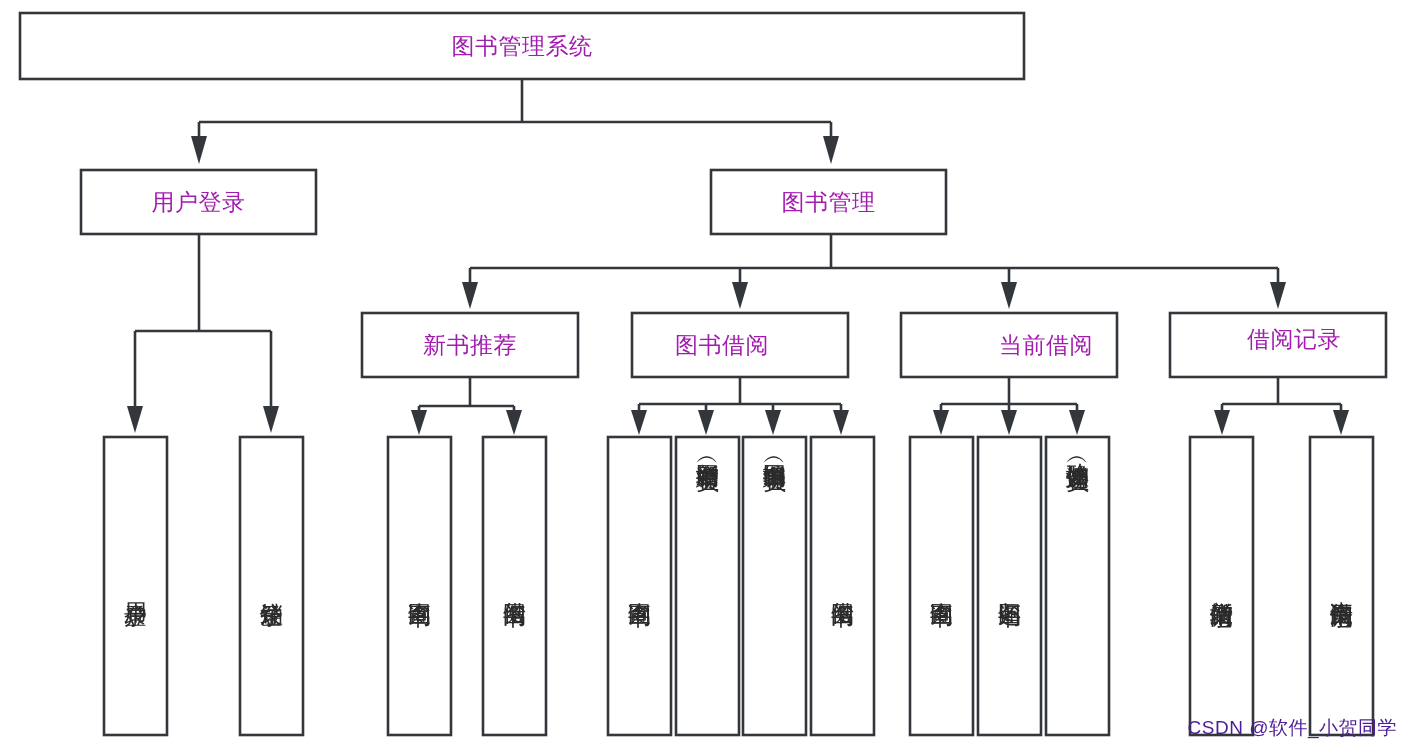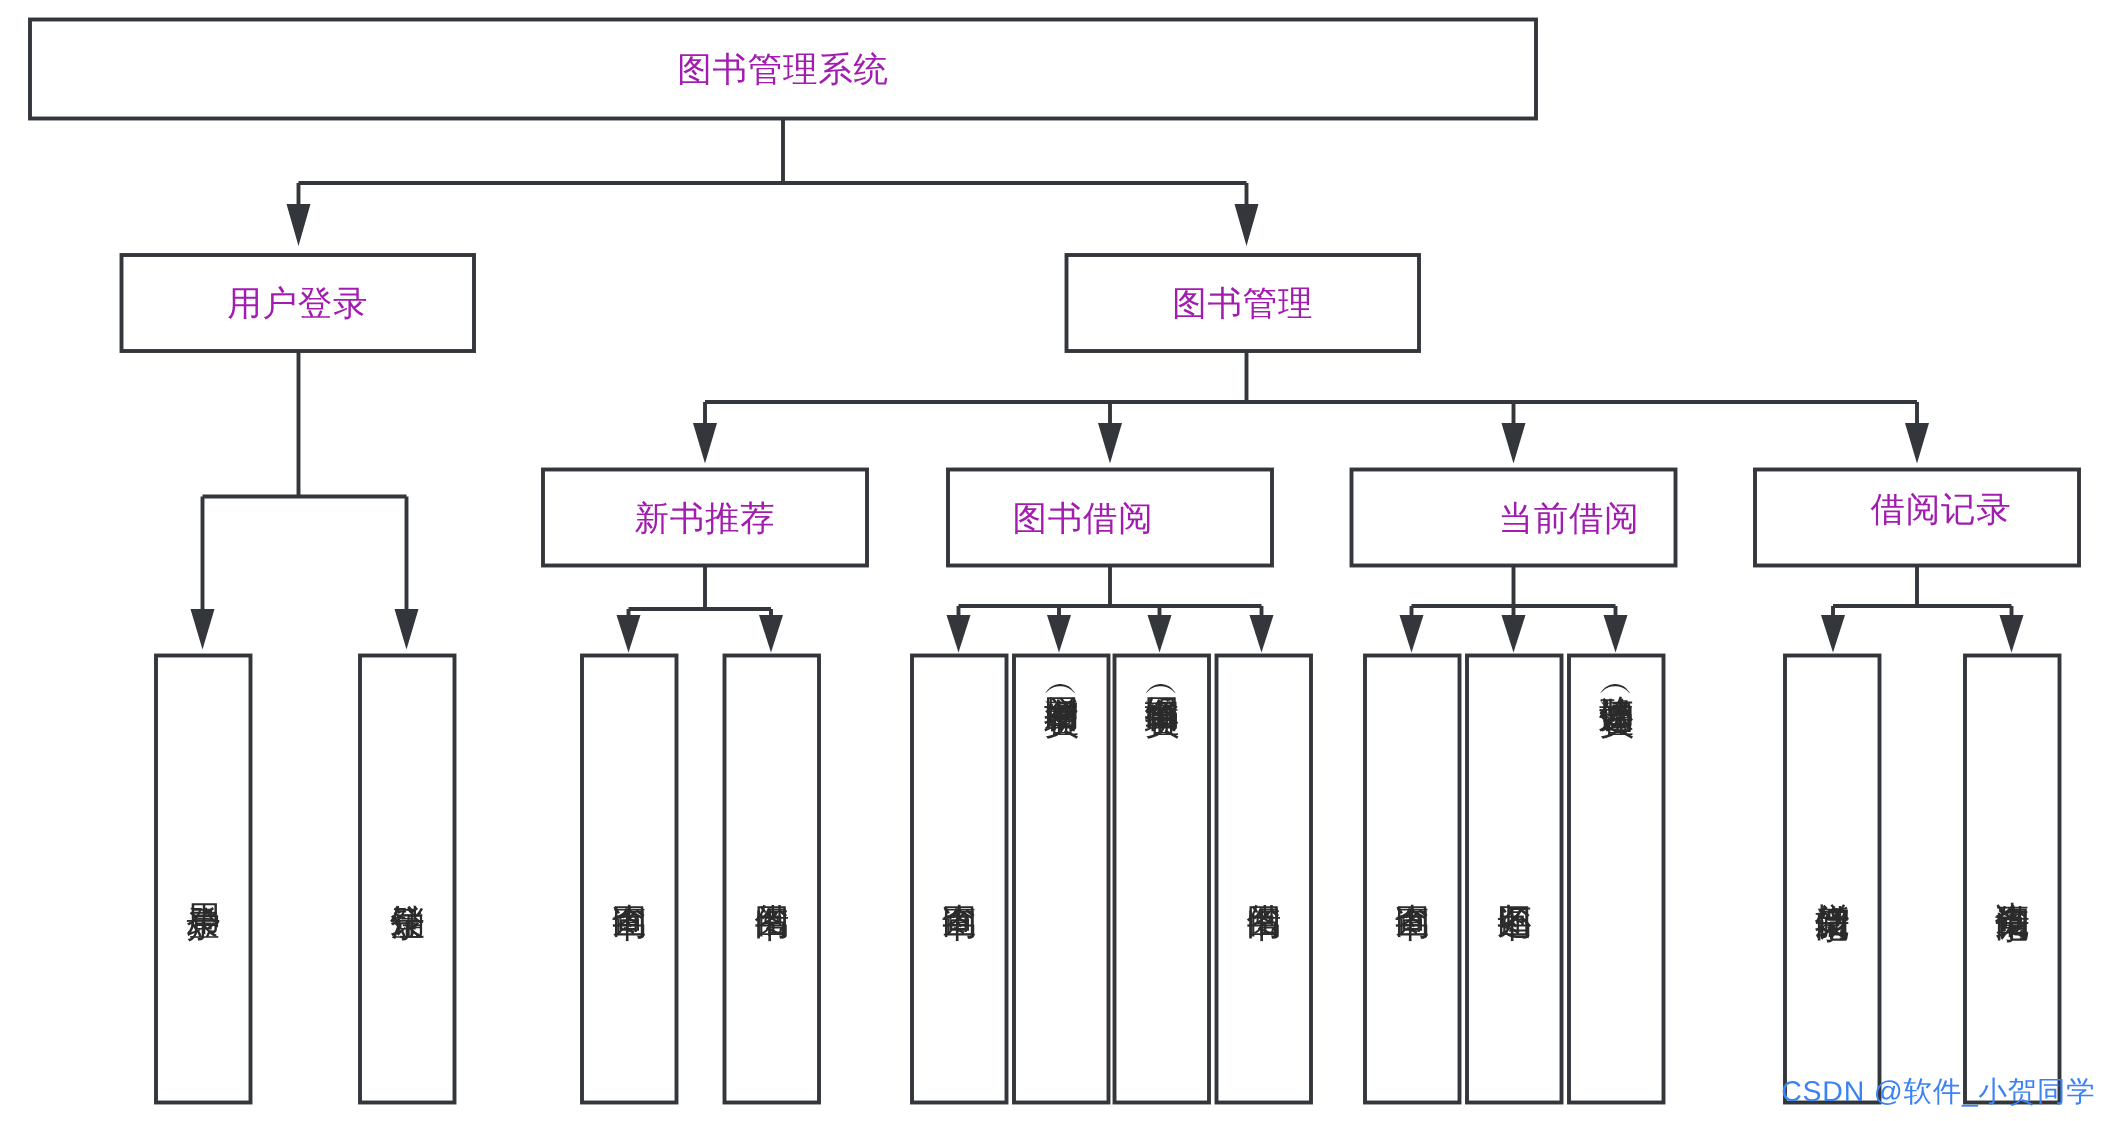--- a/index.html
+++ b/index.html
@@ -68,21 +68,21 @@
     pointer-events: none;
   }
   .node-label-v.align-top {
     justify-content: flex-start;
   }
   .watermark {
     position: absolute;
     right: 8px;
     bottom: 6px;
     font-size: 19px;
-    color: #3b82f6;
+    color: #4c1d95;
     letter-spacing: 0.5px;
     white-space: nowrap;
     pointer-events: none;
     margin-left: 41px;
   }
 </style>
 </head>
 <body>
 
 <div id="diagram-root">

